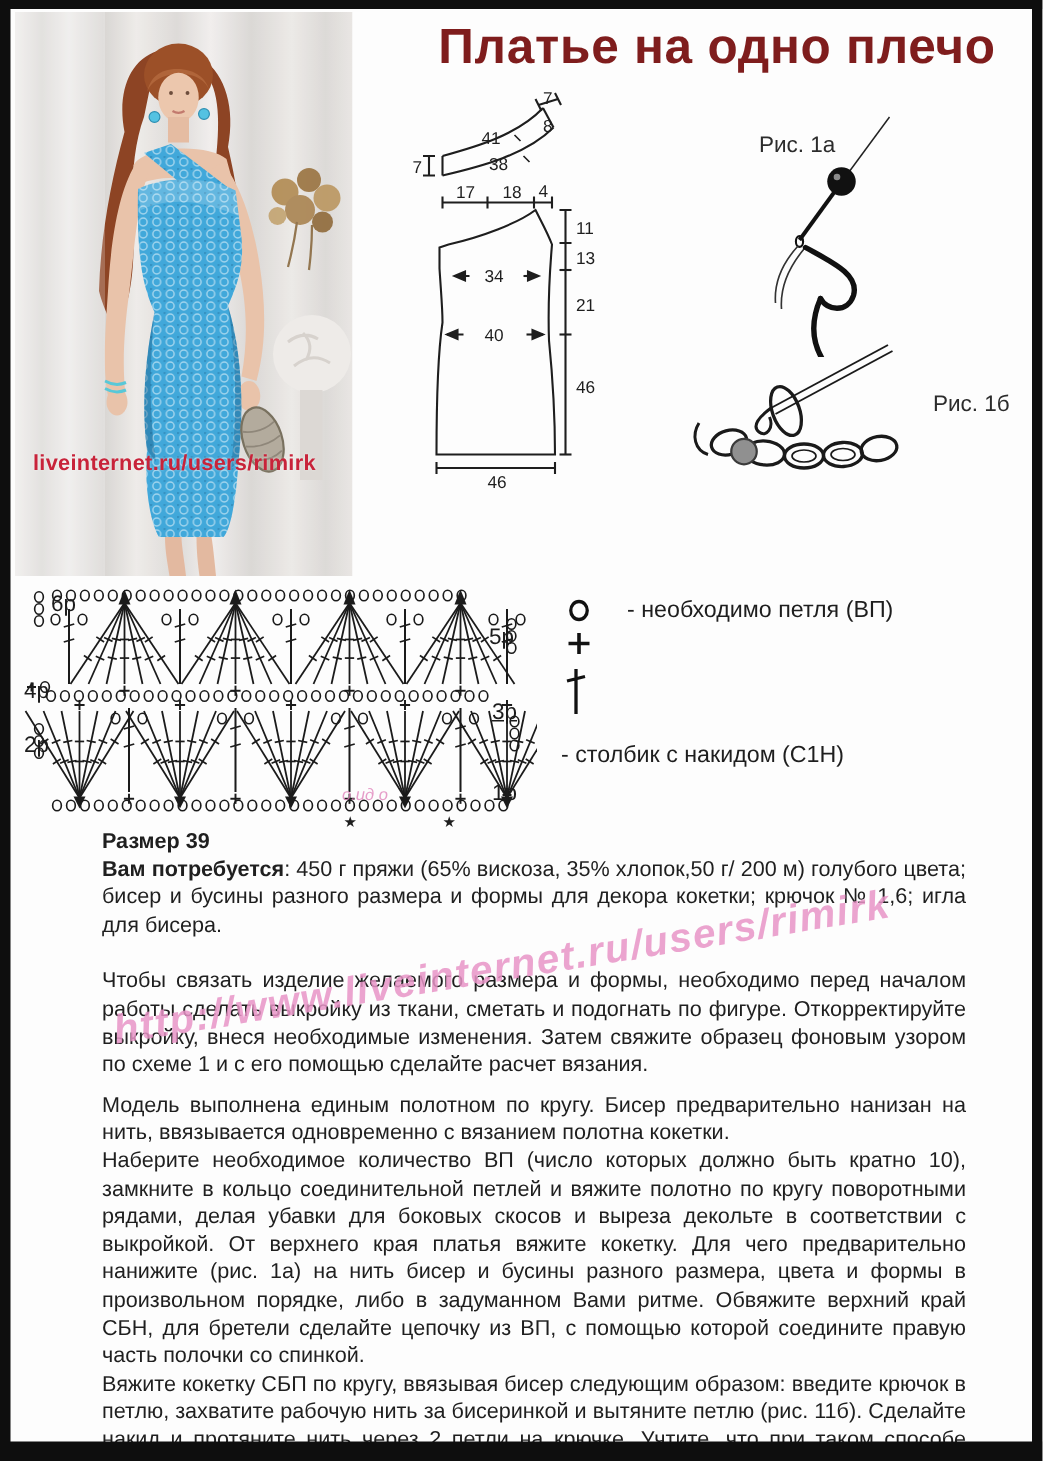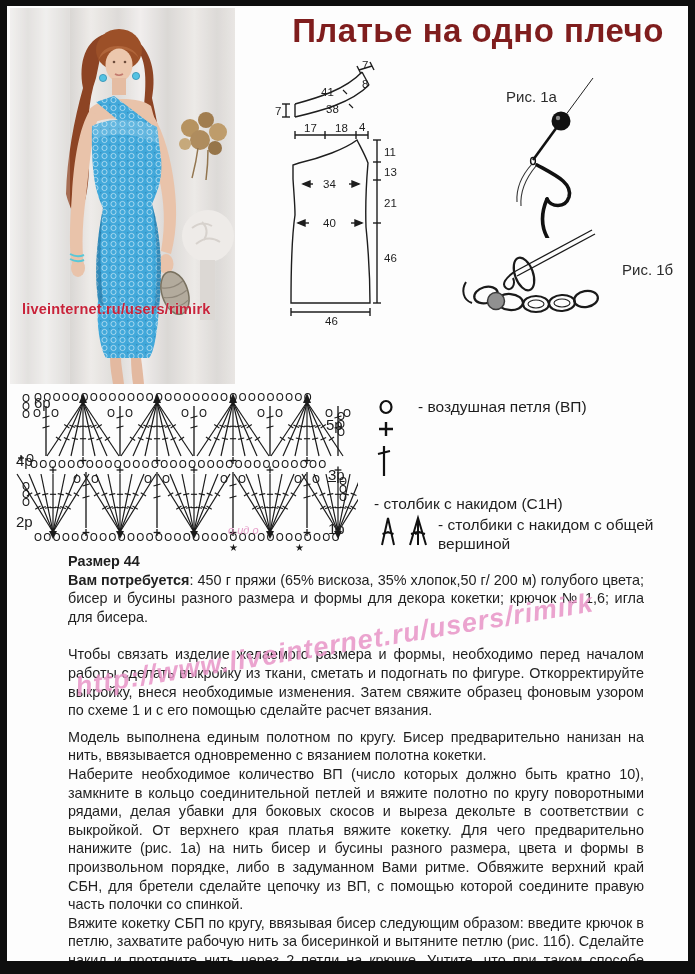--- a/index.html
+++ b/index.html
@@ -593,65 +593,54 @@
       <ellipse cx="335" cy="95" rx="2.9" ry="3.5" fill="none" stroke="#1b1b1b" stroke-width="1.1"></ellipse>
       <ellipse cx="335" cy="103" rx="2.9" ry="3.5" fill="none" stroke="#1b1b1b" stroke-width="1.1"></ellipse>
       <ellipse cx="335" cy="111" rx="2.9" ry="3.5" fill="none" stroke="#1b1b1b" stroke-width="1.1"></ellipse>
       <line x1="327" y1="144" x2="333" y2="144" stroke="#1b1b1b" stroke-width="1.3"></line>
       <line x1="330" y1="141" x2="330" y2="147" stroke="#1b1b1b" stroke-width="1.3"></line>
       <text x="221" y="165" font-size="10">★</text>
       <text x="287" y="165" font-size="10">★</text>
     </svg>
   <div class="abs rowlab" style="left:24px;top:394px;margin-left:10px;">6р</div>
   <div class="abs rowlab" style="left:16px;top:452px;">4р</div>
-  <div class="abs rowlab" style="left:16px;top:488px;margin-top:25px;">2р</div>
+  <div class="abs rowlab" style="left:16px;top:488px;">2р</div>
   <div class="abs rowlab" style="left:326px;top:416px;">5р</div>
   <div class="abs rowlab" style="left:328px;top:466px;text-decoration:underline;">3р</div>
   <div class="abs rowlab" style="left:328px;top:520px;">1р</div>
   <div class="abs wm-frag" style="left:228px;top:524px;text-align:center;">о.ид о</div>
 
   <div class="abs" style="left:370px;top:388px;width:322px;height:166px;">
     <div class="legend-row" style="left:6px;top:8px;">
       <span class="lg-sym">
         <svg width="22" height="20">
             <ellipse cx="10" cy="11" rx="5.5" ry="6" fill="none" stroke="#111" stroke-width="2.2"></ellipse>
           </svg>
       </span>
-      <span class="lg-text">- воздушная петля (ВП)</span>
+      <span class="lg-text">- необходимо петля (ВП)</span>
     </div>
     <div class="legend-row" style="left:6px;top:31px;">
       <span class="lg-sym">
         <svg width="22" height="20">
             <path d="M3,10 h14 M10,3 v14" stroke="#111" stroke-width="2.4"></path>
           </svg>
       </span>
     </div>
     <div class="legend-row" style="left:4px;top:56px;flex-direction:column;">
       <span class="lg-sym">
         <svg width="22" height="34">
             <path d="M10,2 v30 M4,10 L16,7" stroke="#111" stroke-width="2.2"></path>
           </svg>
       </span>
       <span class="lg-text" style="padding-top:8px;">- столбик с накидом (С1Н)</span>
     </div>
-    <div class="legend-row" style="left:6px;top:126px;width:300px;">
-      <span class="lg-sym" style="flex:0 0 62px;width:62px;">
-        <svg width="58" height="34">
-          <g stroke="#111" stroke-width="2" fill="none">
-            <path d="M6,31 L12,4 L18,31 M6.5,20 l6,-2 M17.5,20 l-6,-2"></path>
-            <path d="M34,31 L42,4 L50,31 M42,31 L42,6 M35,20 l6,-2 M49,20 l-6,-2 M39,20 l5,-2"></path>
-          </g>
-        </svg>
-      </span>
-      <span class="lg-text" style="max-width:220px;">- столбики с накидом с общей вершиной</span>
-    </div>
   </div>
 
   <div class="abs bodytext" style="left:68px;top:552px;width:576px;">
-    <p style="font-weight:bold;">Размер 44</p>
+    <p style="font-weight:bold;">Размер 39</p>
     <p><b>Вам потребуется</b><span>: 450 г пряжи (65% вискоза, 35% хлопок,50 г/ 200 м) голубого цвета; бисер и бусины разного размера и формы для декора кокетки; крючок № 1,6; игла для бисера.</span></p>
     <p class="gap1">Чтобы связать изделие желаемого размера и формы, необходимо перед началом работы сделать выкройку из ткани, сметать и подогнать по фигуре. Откорректируйте выкройку, внеся необходимые изменения. Затем свяжите образец фоновым узором по схеме 1 и с его помощью сделайте расчет вязания.</p>
     <p class="gap2">Модель выполнена единым полотном по кругу. Бисер предварительно нанизан на нить, ввязывается одновременно с вязанием полотна кокетки.</p>
     <p>Наберите необходимое количество ВП (число которых должно быть кратно 10), замкните в кольцо соединительной петлей и вяжите полотно по кругу поворотными рядами, делая убавки для боковых скосов и выреза декольте в соответствии с выкройкой. От верхнего края платья вяжите кокетку. Для чего предварительно нанижите (рис. 1а) на нить бисер и бусины разного размера, цвета и формы в произвольном порядке, либо в задуманном Вами ритме. Обвяжите верхний край СБН, для бретели сделайте цепочку из ВП, с помощью которой соедините правую часть полочки со спинкой.</p>
     <p>Вяжите кокетку СБП по кругу, ввязывая бисер следующим образом: введите крючок в петлю, захватите рабочую нить за бисеринкой и вытяните петлю (рис. 11б). Сделайте накид и протяните нить через 2 петли на крючке. Учтите, что при таком способе вязания бисер ложится с изнаночной стороны. Для формирования закругленного силуэта кокетки делайте прибавки, вывязывая из 1-го СБН - 2. В процессе работы как можно чаще осуществляйте примерку, внося необходимые коррективы. Оформите верхний край кокетки и пройму «рачим шагом».</p>
   </div>
 
   <div class="abs wm-diag" style="left:76px;top:672px;">http://www.liveinternet.ru/users/rimirk</div>
 
   <div class="bord" style="left:0;top:0;width:695px;height:6px;"></div>

